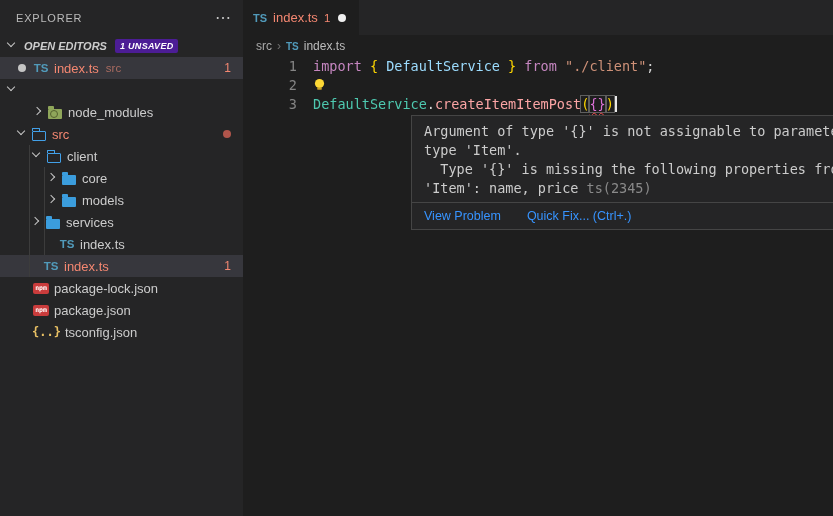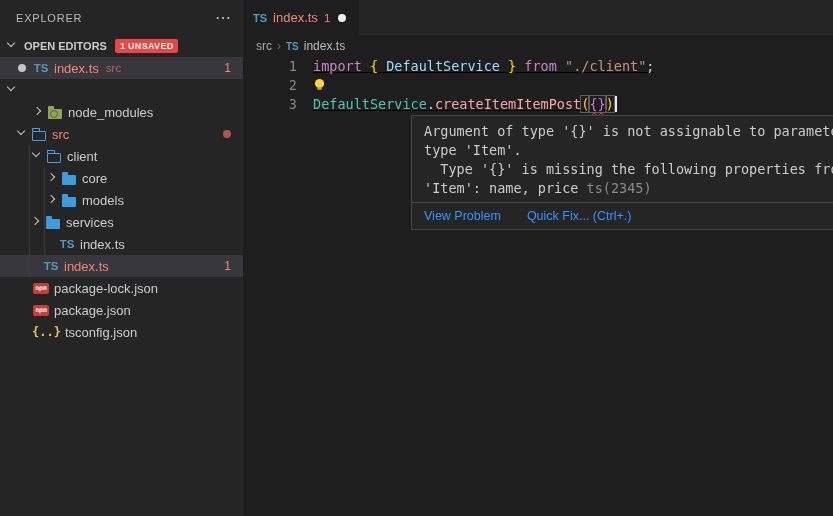--- a/index.html
+++ b/index.html
@@ -8,22 +8,22 @@
   .app { position:relative; width:833px; height:476px; background:#1e1e1e; }
 
   
   .sidebar { position:absolute; left:0; top:0; width:243px; height:516px;
              background:#252526; color:#cccccc; }
   .sb-header { height:35px; display:flex; align-items:center; padding:0 12px 0 16px; }
   .sb-title { font-size:11px; letter-spacing:.8px; color:#bbbbbb; flex:1; }
   .sb-menu { color:#c5c5c5; font-size:16px; cursor:pointer; line-height:10px; }
 
   .section-header { height:22px; display:flex; align-items:center; gap:4px;
-                    padding-left:4px; font-size:11px; font-weight:bold; color:#cccccc; cursor:pointer; }
-  .badge { background:#ef4444; color:#ffffff; font-size:9px; font-weight:bold;
+                    padding-left:4px; font-size:11px; font-weight:bold; color:#cccccc; cursor:pointer;font-style:italic; }
+  .badge { background:#4c1d95; color:#ffffff; font-size:9px; font-weight:bold;
            padding:2px 5px; border-radius:2px; margin-left:4px; letter-spacing:.3px; }
 
   .twistie { width:16px; height:16px; position:relative; flex:0 0 16px; }
   .twistie::before { content:""; position:absolute; left:4px; top:4px; width:5px; height:5px;
                      border-right:1.4px solid #c5c5c5; border-bottom:1.4px solid #c5c5c5;
                      transform:rotate(-45deg); }
   .twistie.expanded::before { transform:rotate(45deg); left:4px; top:2px; }
 
   .row { height:22px; display:flex; align-items:center; font-size:13px; cursor:pointer;
          position:relative; color:#cccccc; }
@@ -64,21 +64,21 @@
 
   .breadcrumb { height:22px; display:flex; align-items:center; gap:5px; padding-left:13px;
                 font-size:12px; color:#a9a9a9; }
   .breadcrumb .sep { color:#6e6e6e; }
   .breadcrumb .ts-badge { font-size:10px; }
   .bc-file { color:#bcbcbc; }
 
   .code { font-family:"DejaVu Sans Mono", monospace; font-size:13.5px; line-height:19px; }
   .code-line { display:flex; height:19px; white-space:pre; }
   .gutter { width:54px; text-align:right; color:#858585; flex:0 0 54px; }
-  .lc { margin-left:16px;text-decoration:underline; }
+  .lc { margin-left:16px; }
   .tok-kw { color:#c586c0; } .tok-var { color:#9cdcfe; } .tok-str { color:#ce9178; }
   .tok-cls { color:#4ec9b0; } .tok-fn { color:#fca5a5; } .tok-pln { color:#d4d4d4; }
   .brk1 { color:#ffd700; } .brk2 { color:#da70d6; }
   .bm { box-shadow:0 0 0 1px #5f5f5f; }
   .squiggle { text-decoration:underline wavy #f14c4c; text-decoration-skip-ink:none;
               text-underline-offset:3px; text-decoration-thickness:1px; }
   .cursor { display:inline-block; width:2px; height:16px; background:#e8e8e8;
             vertical-align:text-bottom; margin-left:1px; }
   .bulb { margin-top:2px; }
 

